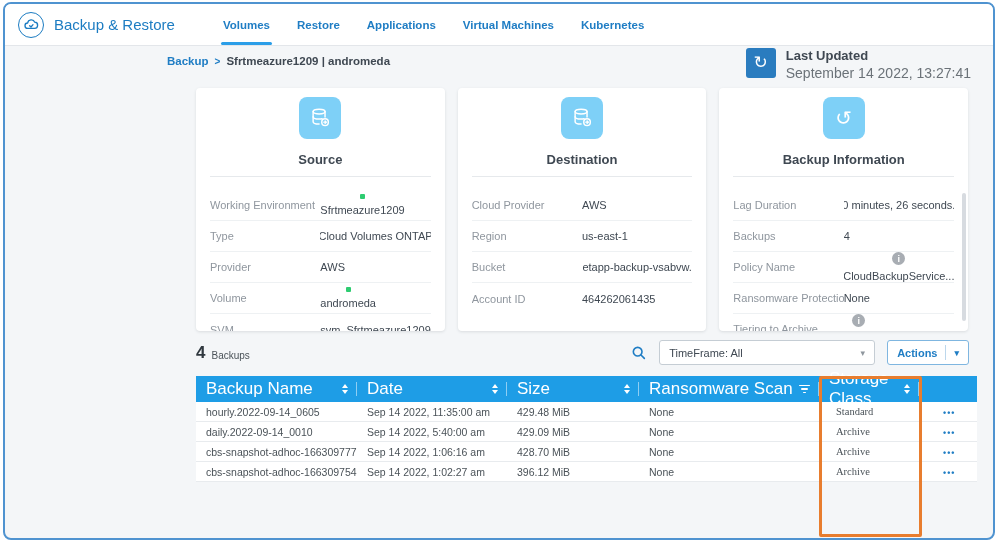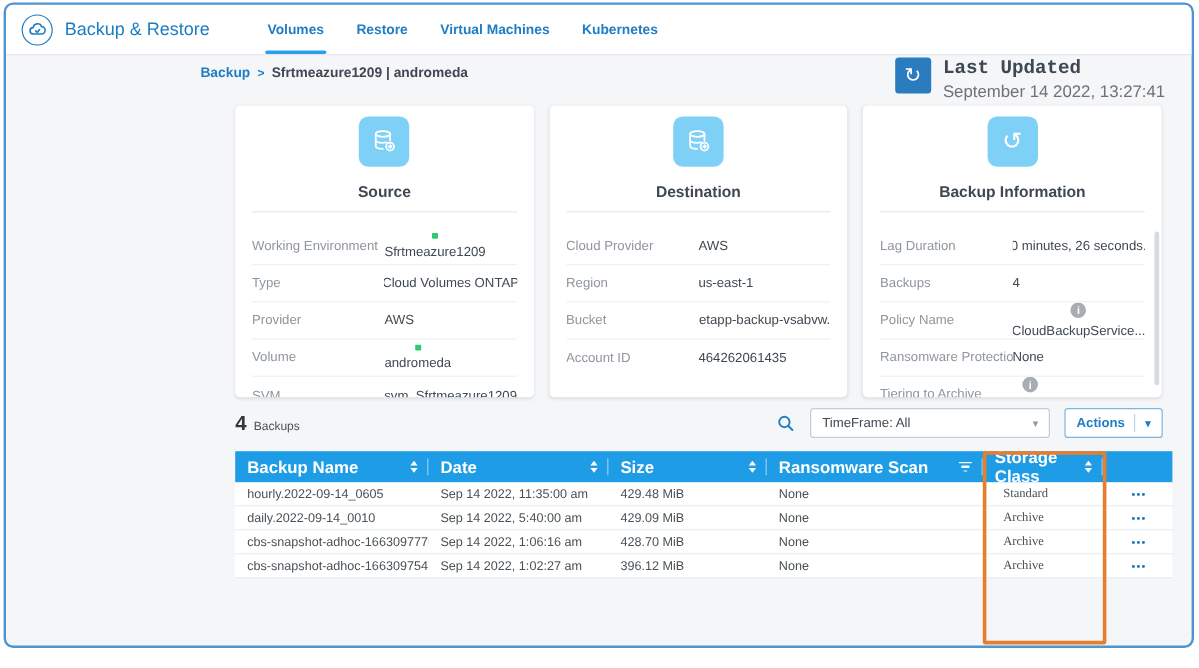--- a/index.html
+++ b/index.html
@@ -28,21 +28,21 @@
   .tab.active::after { content:""; position:absolute; left:-2px; right:-2px; bottom:0; height:3px;
                        background:#2b9ee8; border-radius:2px; }
   
   .crumb-row { position:absolute; left:162px; top:51px; display:flex; align-items:center; gap:6px; font-size:11.5px; }
   .crumb-link { color:#1f7dc4; font-weight:700; cursor:pointer; }
   .crumb-sep  { color:#1f7dc4; font-size:10px; font-weight:700; }
   .crumb-cur  { color:#3f4852; font-weight:700; }
   .updated { position:absolute; right:22px; top:44px; display:flex; gap:10px; align-items:flex-start; }
   .refresh-btn { width:30px; height:30px; background:#2a7cbf; border:none; border-radius:3px;
                  color:#fff; font-size:17px; line-height:28px; cursor:pointer; padding:0; }
-  .updated-text .lbl { font-size:16px; font-weight:700; color:#3f4852;font-family:Liberation Mono, monospace; }
+  .updated-text .lbl { font-size:13px; font-weight:700; color:#3f4852; }
   .updated-text .val { font-size:14px; color:#6b7278; margin-top:2px; }
   
   .cards { position:absolute; left:191px; top:84px; width:772px; display:flex; gap:13px; }
   .card { flex:1; background:#fff; border-radius:4px; box-shadow:0 1px 3px rgba(60,70,80,.14);
           height:243px; padding:0 14px; position:relative; overflow:hidden; }
   .card-icon { width:42px; height:42px; border-radius:8px; background:#7ed0f7; margin:9px auto 6px;
                display:flex; align-items:center; justify-content:center; color:#fff; }
   .card-icon .glyph { font-size:20px; line-height:1; }
   .card-title { text-align:center; font-size:13px; font-weight:700; color:#3f4852;
                 padding-bottom:9px; border-bottom:1px solid #e6e9ec; }
@@ -55,31 +55,31 @@
               font-size:9px; font-weight:700; display:flex; align-items:center; justify-content:center;
               font-style:normal; flex:0 0 auto; }
   .card-scrollbar { position:absolute; right:2px; top:105px; width:4px; height:128px;
                     background:#d7dbe0; border-radius:2px; cursor:pointer; }
   
   .list-header { position:absolute; left:191px; top:336px; width:781px; display:flex; align-items:center; }
   .count { font-size:17px; font-weight:700; color:#30383f; }
   .count-label { font-size:10px; color:#4a5258; margin-left:6px; margin-top:5px; }
   .lh-right { margin-left:auto; display:flex; align-items:center; gap:12px; margin-right:8px; }
   .search-btn { background:none; border:none; padding:0; cursor:pointer; color:#1f7dc4; display:flex; }
-  .select-box { width:200px; height:25px; background:#fff; border:1px solid #c5cdd4; border-radius:3px;
+  .select-box { width:216px; height:25px; background:#fff; border:1px solid #c5cdd4; border-radius:3px;
                 display:flex; align-items:center; padding:0 9px; font-size:11px; color:#3f4852; cursor:pointer; }
   .select-caret { margin-left:auto; color:#8f969e; font-size:9px; }
   .actions-btn { height:25px; background:#fff; border:1px solid #7fb6e0; border-radius:3px;
                  display:flex; align-items:center; padding:0 9px; gap:8px; font-size:11px; font-weight:700;
                  color:#1f7dc4; cursor:pointer; }
   .actions-divider { width:1px; height:15px; background:#bcd7ec; }
   .actions-caret { font-size:9px; color:#1f7dc4; }
   
   .table { position:absolute; left:191px; top:372px; width:781px; font-size:10.5px; }
-  .thead { display:flex; background:#1e9de6; color:#fff; height:26px; font-weight:700; font-size:14px; }
+  .thead { display:flex; background:#1e9de6; color:#fff; height:26px; font-weight:400; font-size:17px; }
   .th { display:flex; align-items:center; padding-left:10px; position:relative; }
   .th.divided::after { content:""; position:absolute; right:0; top:6px; bottom:6px; width:1px;
                        background:rgba(255,255,255,.5); }
   .c1{width:161px;} .c2{width:150px;} .c3{width:132px;} .c4{width:180px;} .c5{width:100px;} .c6{width:58px;}
   .sort-wrap { margin-left:auto; margin-right:9px; display:flex; flex-direction:column; gap:2px;
                align-items:center; cursor:pointer; }
   .tri-up { width:0; height:0; border-left:3.5px solid transparent; border-right:3.5px solid transparent;
             border-bottom:4px solid #fff; }
   .tri-down { width:0; height:0; border-left:3.5px solid transparent; border-right:3.5px solid transparent;
               border-top:4px solid #fff; }
@@ -108,20 +108,21 @@
         <svg width="16" height="16" viewBox="0 0 24 24" fill="none" stroke="#1c7cc2" stroke-width="2" stroke-linecap="round" stroke-linejoin="round">
           <path d="M7 17a4 4 0 0 1 0-8 5.5 5.5 0 0 1 10.6-1.2A4 4 0 0 1 17 17H7z"></path>
           <path d="M10 13l2 2 3-3.5"></path>
         </svg>
       </span>
       <span class="app-title">Backup &amp; Restore</span>
     </div>
     <nav class="tabs">
       <div class="tab active">Volumes</div>
       <div class="tab">Restore</div>
+      <div class="tab">Applications</div>
       <div class="tab">Virtual Machines</div>
       <div class="tab">Kubernetes</div>
     </nav>
   </header>
 
   <div class="crumb-row">
     <span class="crumb-link">Backup</span>
     <span class="crumb-sep">&gt;</span>
     <span class="crumb-cur">Sfrtmeazure1209 | andromeda</span>
   </div>

